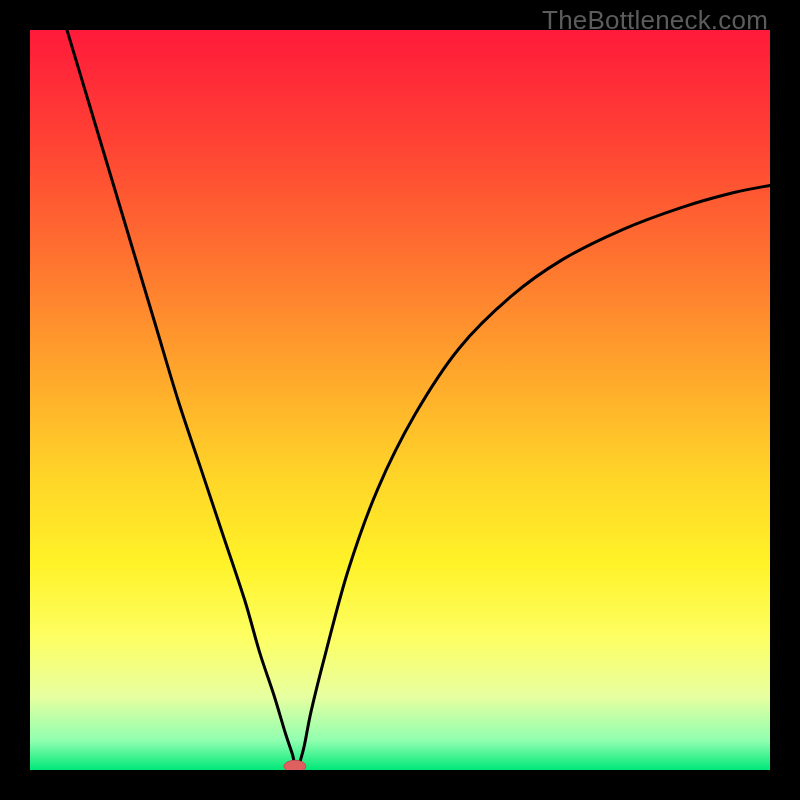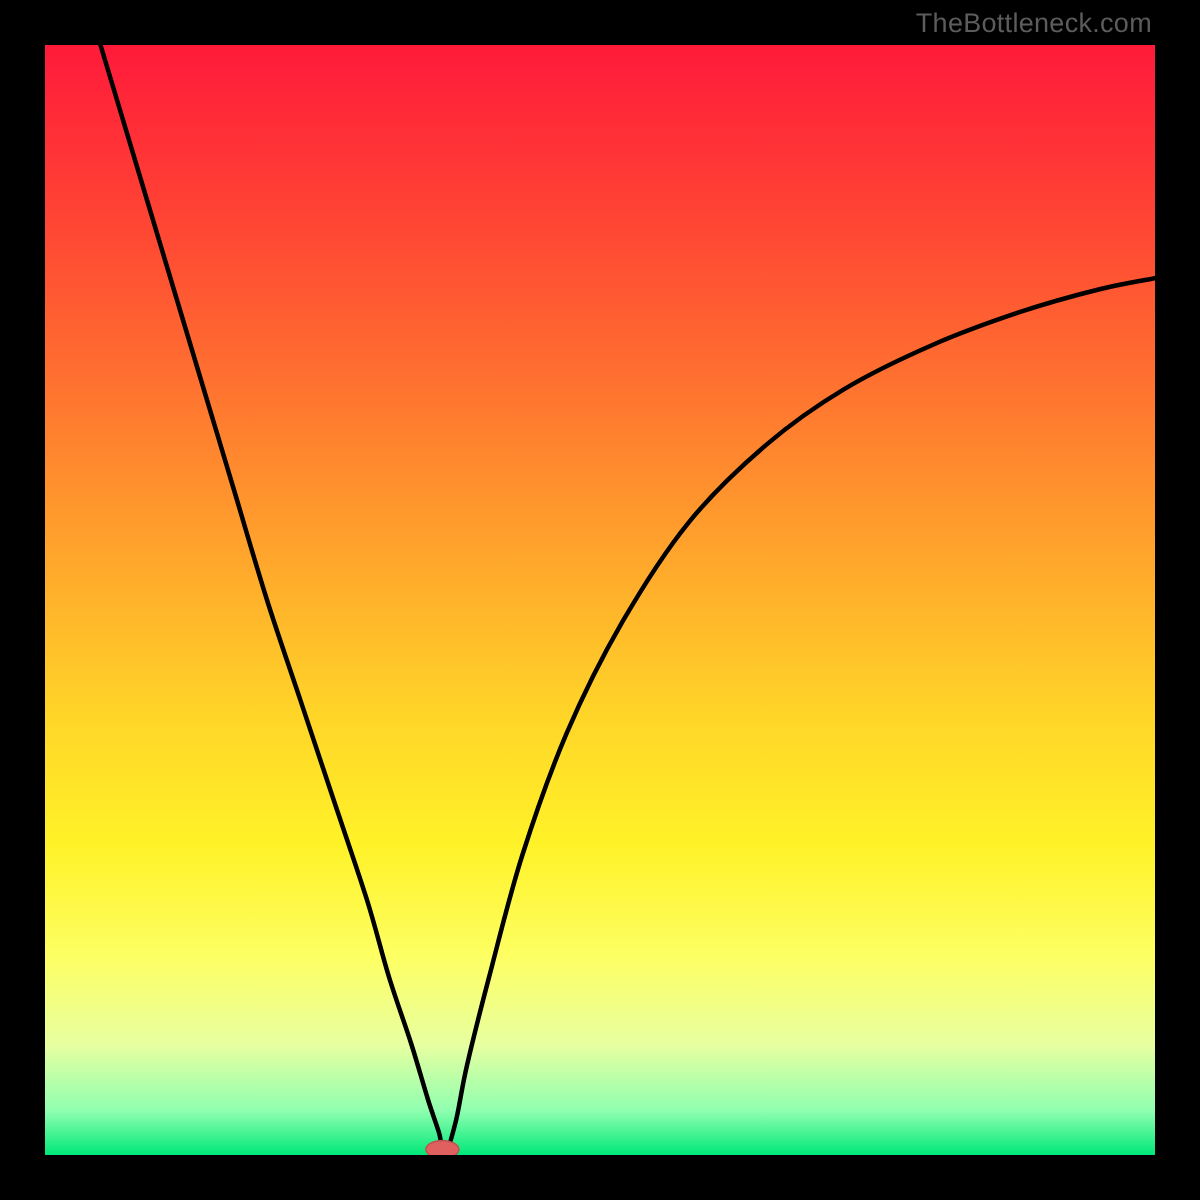--- a/index.html
+++ b/index.html
@@ -22,21 +22,21 @@
     left: 0;
     top: 0;
     width: 100%;
     height: 100%;
   }
   .watermark {
     position: absolute;
     top: 5px;
     right: 32px;
     font-family: Arial, sans-serif;
-    font-size: 18px;
+    font-size: 26px;
     color: #5c5c5c;
     font-weight: 500;
     letter-spacing: 0.2px;
   }
   svg.curve {
     position: absolute;
     left: 0;
     top: 0;
     width: 100%;
     height: 100%;

